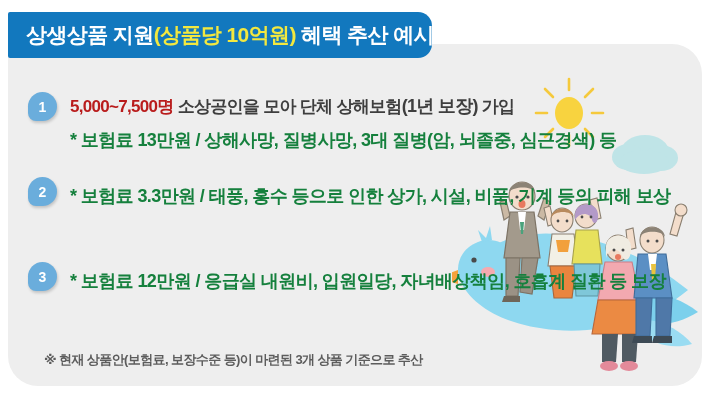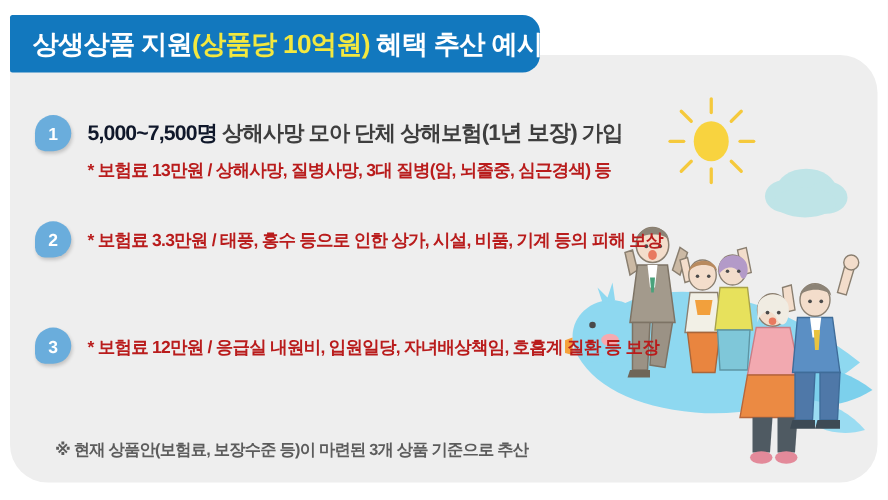--- a/index.html
+++ b/index.html
@@ -97,28 +97,28 @@
   }
   .row-main {
     margin-left: 42px;
     font-size: 17px;
     font-weight: bold;
     color: #3e3e3e;
     letter-spacing: -0.7px;
     white-space: nowrap;
     line-height: 29px;
   }
-  .hl-orange { color: #0f172a; }
+  .hl-orange { color: #b91c1c; }
   .small-paren { font-size: 18px; }
   .row-sub {
     margin-left: 42px;
     margin-top: 7px;
-    font-size: 14px;
-    font-weight: bold;
-    color: #b91c1c;
+    font-size: 18px;
+    font-weight: bold;
+    color: #15803d;
     letter-spacing: -0.6px;
     white-space: nowrap;
   }
 
   
   .footnote {
     position: absolute;
     left: 36px;
     top: 307px;
     font-size: 13px;
@@ -251,21 +251,21 @@
         </g>
       </g>
     </svg>
 
     <div class="rows">
 
       <div class="row row1">
         <div class="badge">
           <span>1</span>
         </div>
-        <div class="row-main"><span class="hl-orange">5,000~7,500명</span><span> 상해사망 모아 단체 상해보험</span><span class="small-paren">(1년 보장)</span><span> 가입</span></div>
+        <div class="row-main"><span class="hl-orange">5,000~7,500명</span><span> 소상공인을 모아 단체 상해보험</span><span class="small-paren">(1년 보장)</span><span> 가입</span></div>
         <div class="row-sub">* 보험료 13만원 / 상해사망, 질병사망, 3대 질병(암, 뇌졸중, 심근경색) 등</div>
       </div>
 
       <div class="row row2">
         <div class="badge">
           <span>2</span>
         </div>
         <div class="row-sub">* 보험료 3.3만원 / 태풍, 홍수 등으로 인한 상가, 시설, 비품, 기계 등의 피해 보상</div>
       </div>
 

